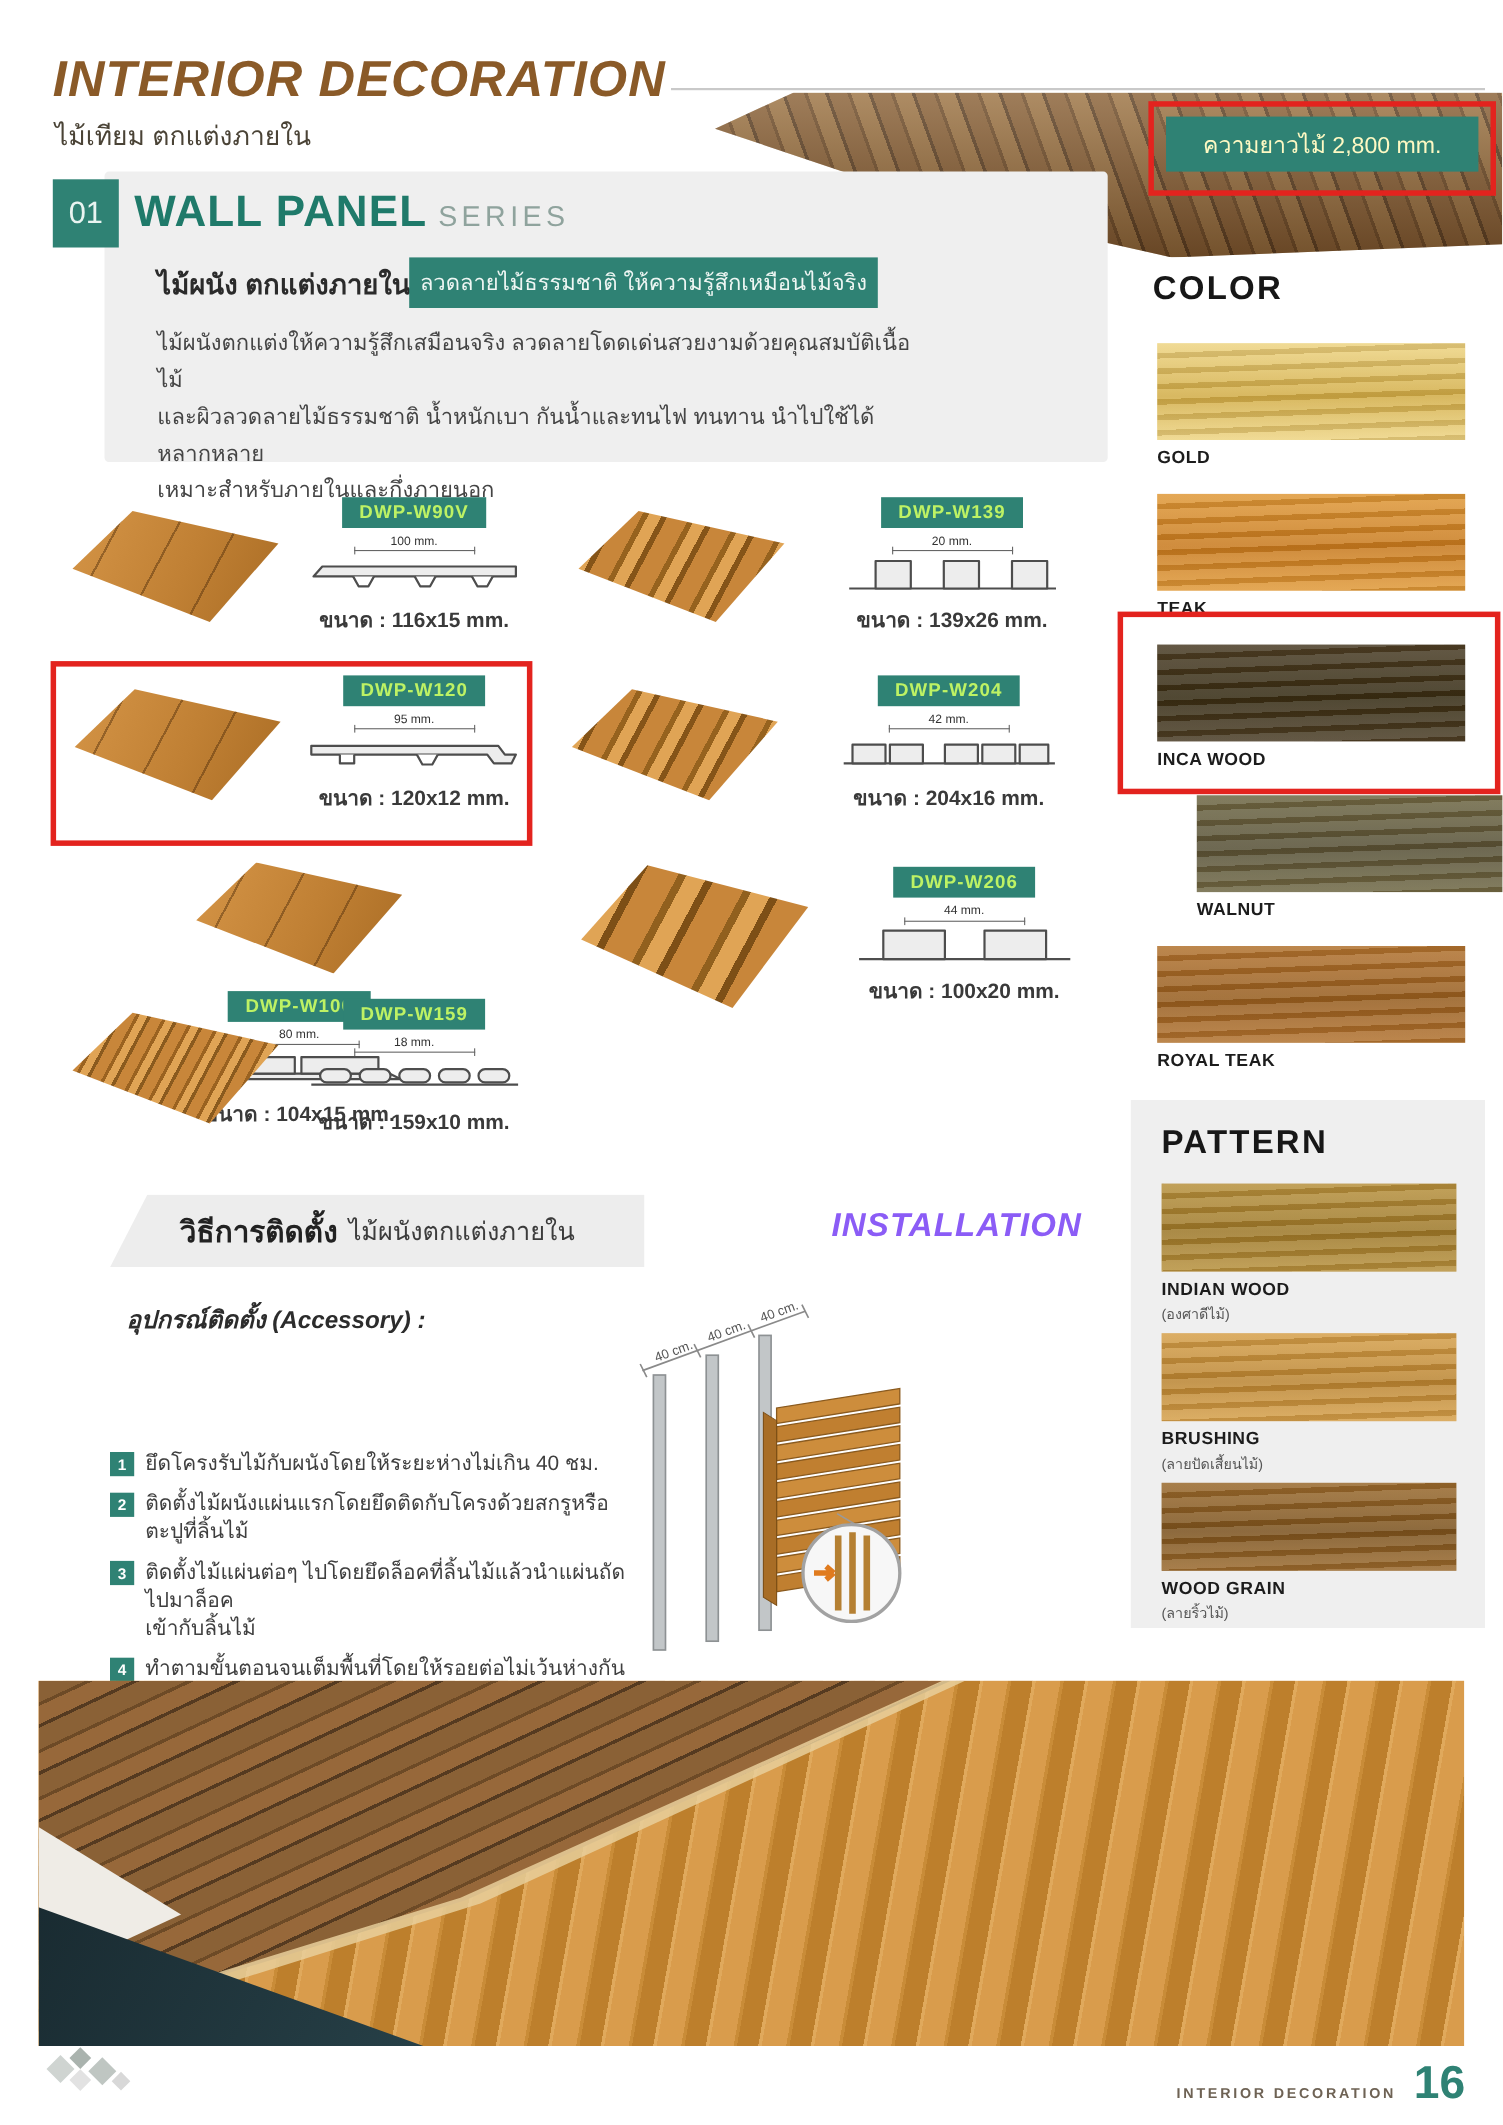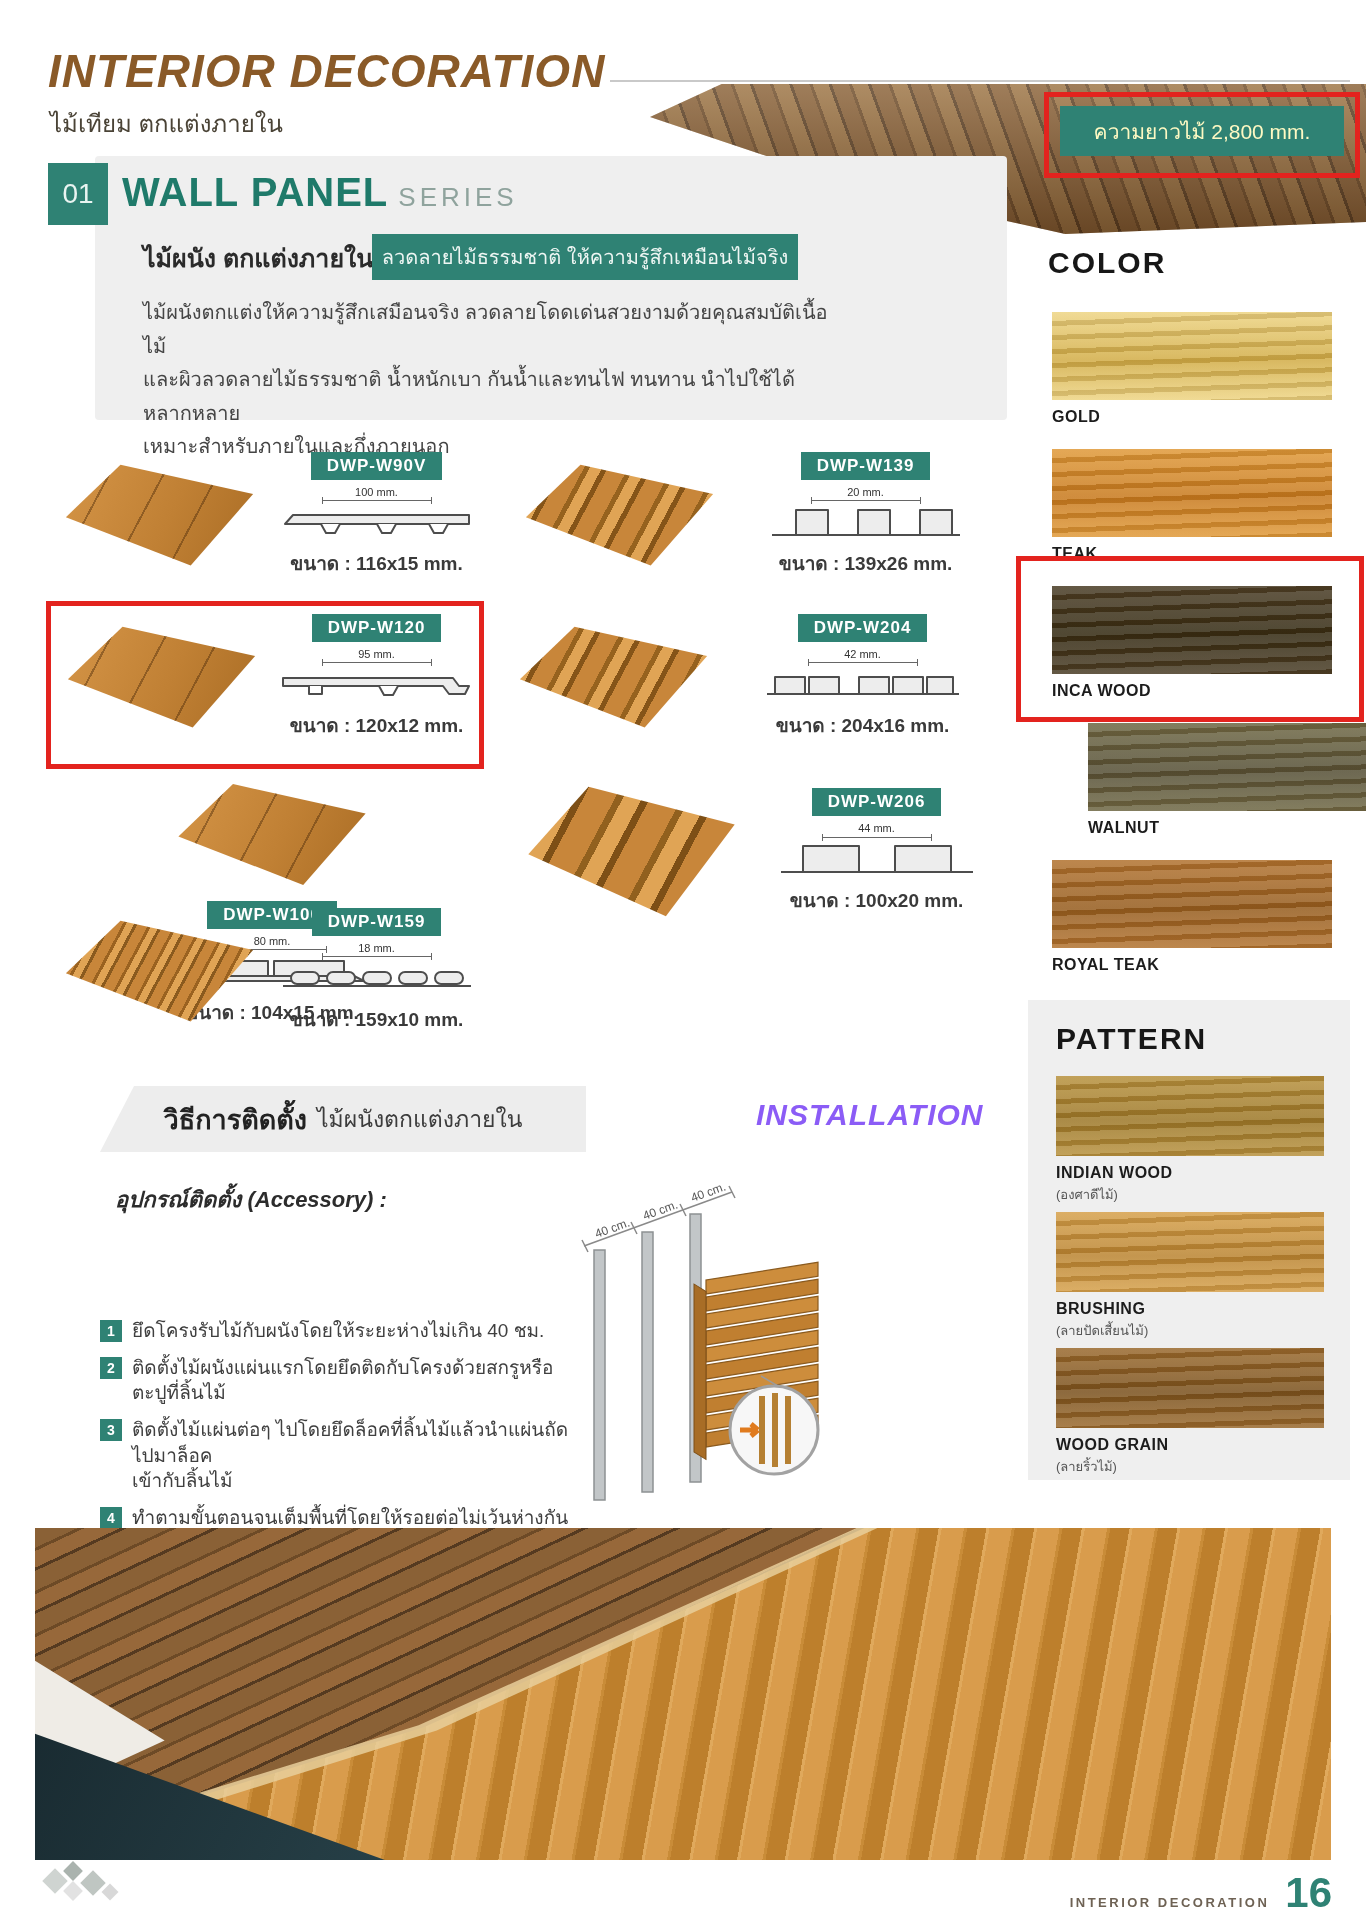--- a/index.html
+++ b/index.html
@@ -55,21 +55,21 @@
       repeating-linear-gradient(118deg,rgba(80,45,10,0) 0 46px,rgba(80,45,10,.45) 46px 48px),
       linear-gradient(115deg,#d59547 0%,#c08034 55%,#a96c24 100%);}
   .img-ribbed::before{background:
       repeating-linear-gradient(118deg,#c8863a 0 10px,#9a6220 10px 13px,#e0a455 13px 20px,#8a5a1e 20px 23px);}
   .img-slats::before{background:
       repeating-linear-gradient(118deg,#c8863a 0 18px,#96621e 18px 23px,#e0a455 23px 34px,#855418 34px 39px);}
   .img-slats-big::before{background:
       repeating-linear-gradient(118deg,#c8863a 0 28px,#91601e 28px 35px,#e0a455 35px 52px,#7d4f16 52px 59px);}
 
   .p-info{flex:1 1 auto;display:flex;flex-direction:column;align-items:center;}
-  .p-badge{background:#2f8274;color:#ffffff;font-size:17px;font-weight:700;letter-spacing:1px;
+  .p-badge{background:#2f8274;color:#bef264;font-size:17px;font-weight:700;letter-spacing:1px;
       padding:4px 16px;margin-bottom:6px;}
   .p-dim{font-size:11px;color:#333;text-align:center;line-height:1.1;}
   .dim-line{display:block;width:110px;height:1px;background:#666;margin:2px auto 1px;position:relative;}
   .dim-line::before,.dim-line::after{content:"";position:absolute;top:-3px;width:1px;height:7px;background:#666;}
   .dim-line::before{left:0;} .dim-line::after{right:0;}
   .p-profile{width:200px;height:42px;display:block;}
   .p-profile svg{width:200px;height:42px;display:block;}
   .p-size{font-size:19px;font-weight:700;color:#3a3a3a;margin-top:4px;white-space:nowrap;}
 
   

